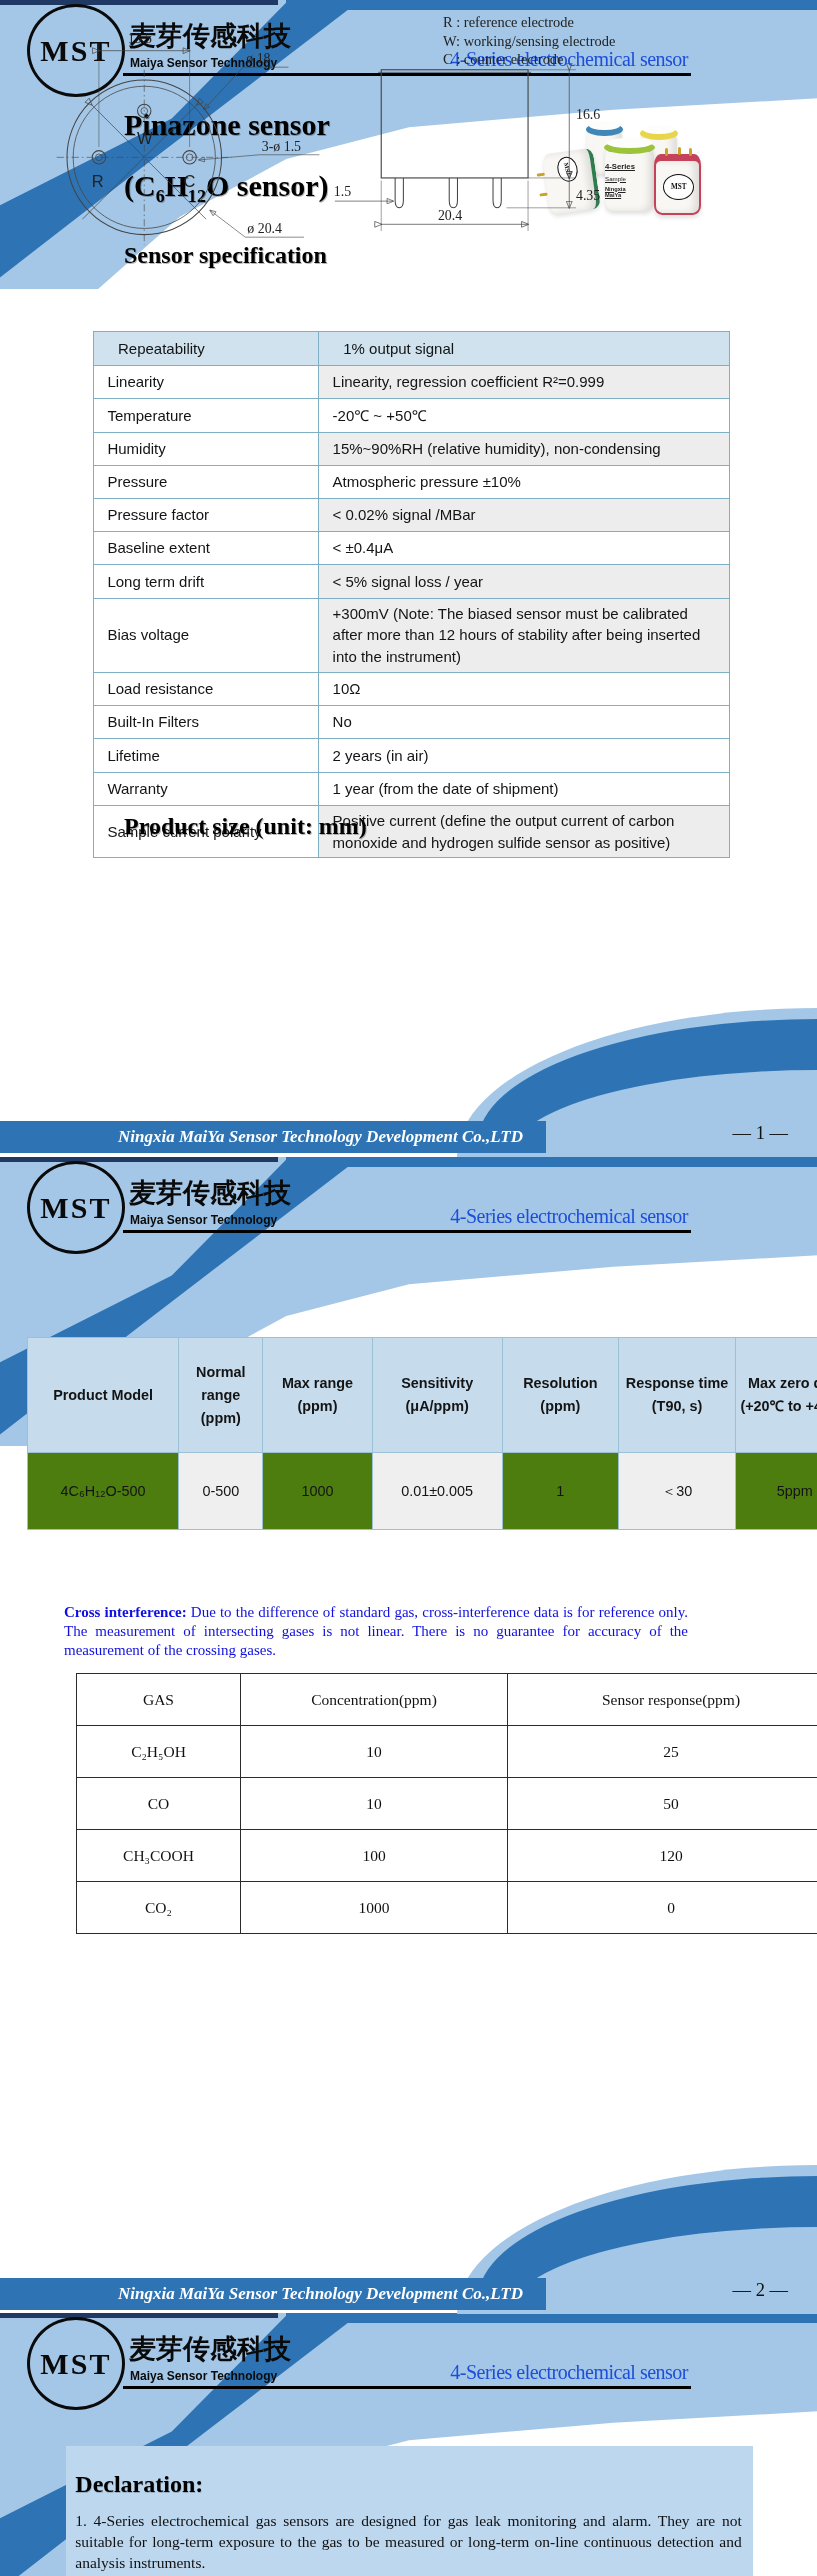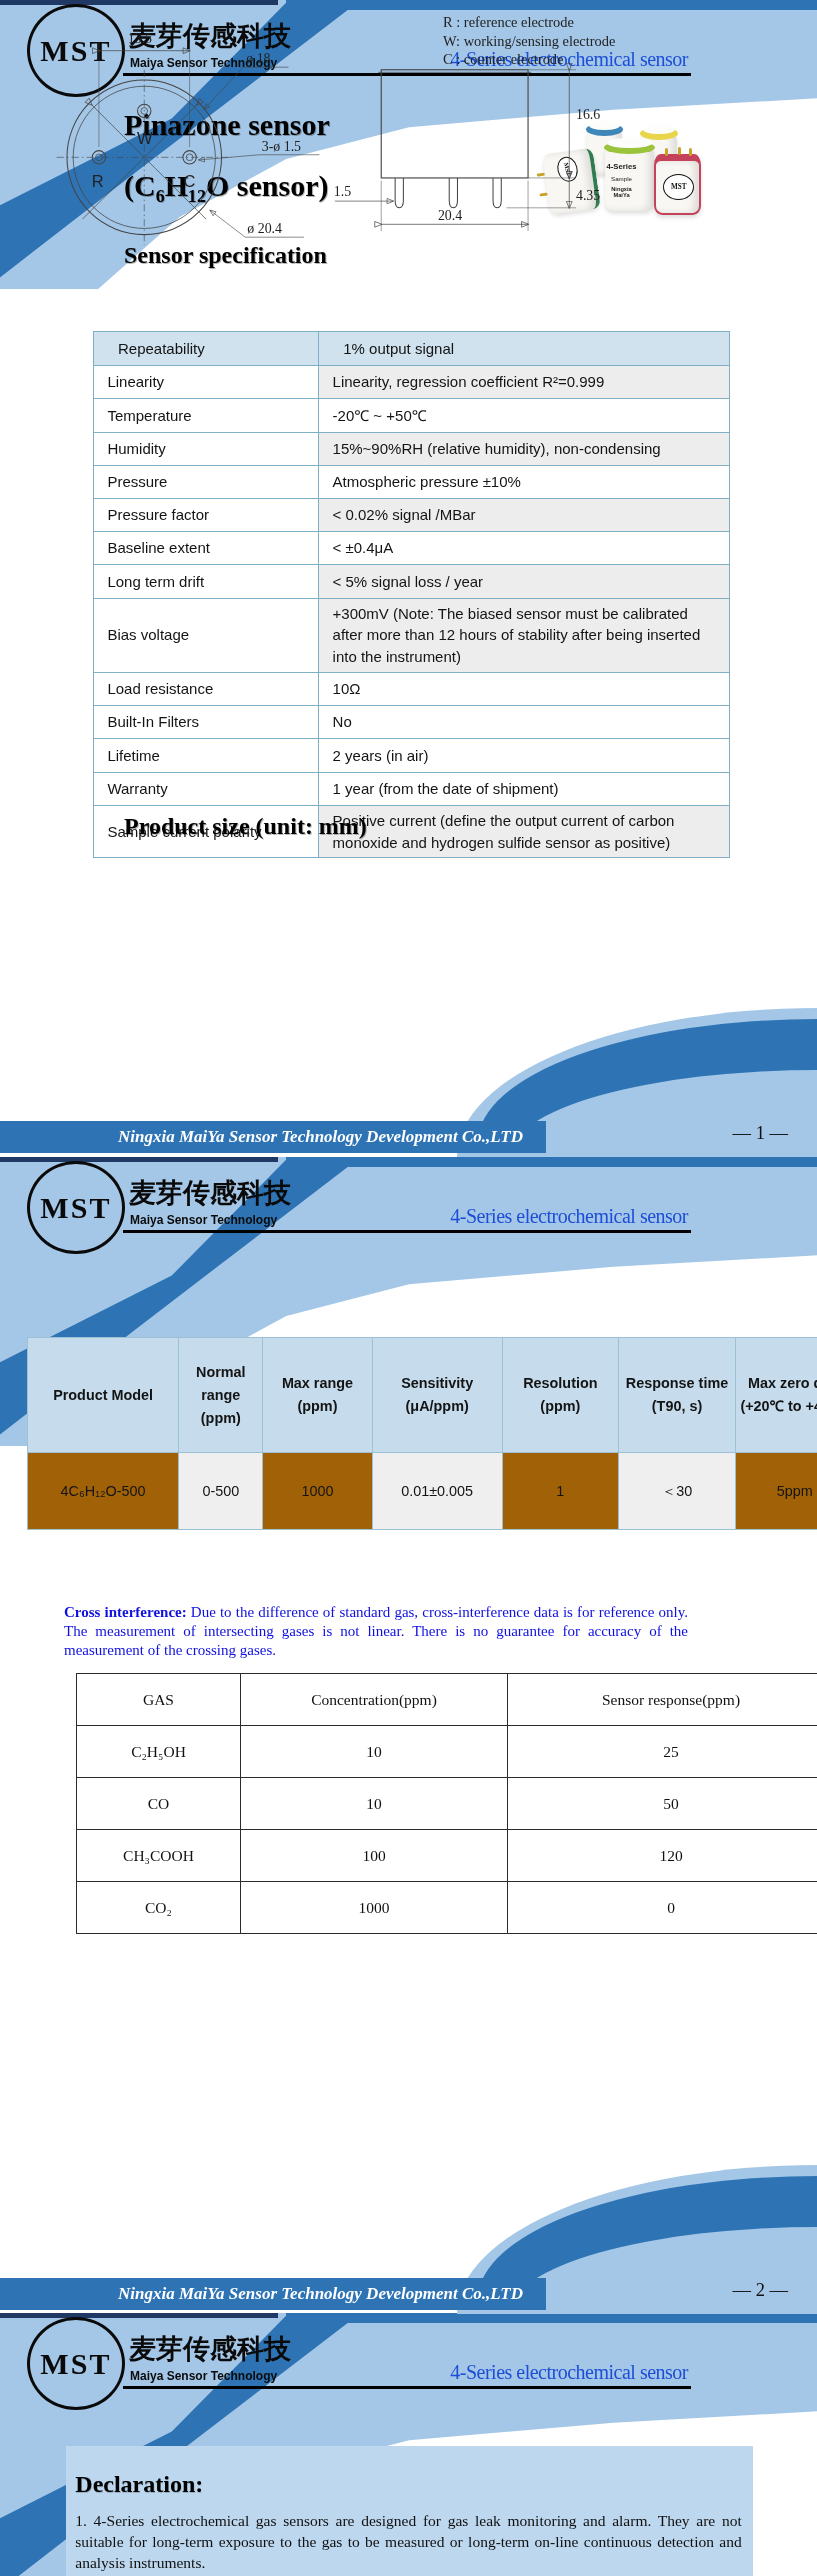--- a/index.html
+++ b/index.html
@@ -52,22 +52,22 @@
   .section-h{position:absolute;left:124px;font-weight:bold;font-size:24px;color:#000000;
     text-shadow:1px 1px 0.5px rgba(0,0,0,.28);}
   .p1-spec-h{top:242px;} .p1-size-h{top:813px;}
 
   
   .photo{position:absolute;left:547px;top:124px;width:160px;height:103px;}
   .cyl{position:absolute;background:#f8f7f3;border-radius:7.2px 7.2px 8.2px 8.2px / 11.3px 11.3px 9.3px 9.3px;
     box-shadow:inset -5.2px 0 7.2px rgba(0,0,0,.10), 0 2.1px 4.1px rgba(0,0,0,.12);}
   .cap{position:absolute;left:-1px;right:-1px;top:-4.1px;height:13.4px;border-radius:50%;}
   .cap-inner{position:absolute;left:3.1px;right:3.1px;top:-2.1px;height:9.3px;border-radius:50%;background:#fdfdfb;}
-  .cyl-label{position:absolute;left:0;right:16px;text-align:center;font-family:"Liberation Sans",sans-serif;
-    color:#222;}
+  .cyl-label{position:absolute;left:0;right:16px;font-family:"Liberation Sans",sans-serif;
+    color:#222;text-decoration:underline;}
   .pin{position:absolute;width:8.2px;height:3.1px;background:#c9a227;border-radius:1.5px;}
   .mini-ellipse{position:absolute;border:1.5px solid #111;border-radius:50%;display:flex;align-items:center;
     justify-content:center;font-family:"Liberation Serif",serif;font-weight:bold;color:#111;background:rgba(255,255,255,.85);}
 
   
   table{border-collapse:collapse;}
   .spec-table{position:absolute;left:93px;top:331px;width:637px;
     font-family:"Liberation Sans",sans-serif;font-size:15px;color:#141414;}
   .spec-table td{border:1px solid #7fafc5;vertical-align:middle;padding:4.1px 8.2px 4.1px 13.4px;line-height:1.45;}
   .spec-table td.spec-label{width:192px;background:#ffffff;}
@@ -82,21 +82,21 @@
   .drawing .dim{font-size:27px;}
   .drawing .lbl{font-family:"Liberation Sans",sans-serif;font-size:32px;}
   .drawing .leg{font-size:28px;}
   .drawing line,.drawing circle,.drawing rect,.drawing path,.drawing polyline{stroke:#444;fill:none;}
 
   
   .model-table{position:absolute;left:27px;top:180px;width:762px;table-layout:fixed;
     font-family:"Liberation Sans",sans-serif;font-size:14.4px;color:#141414;text-align:center;}
   .model-table th,.model-table td{border:1px solid #9cc0d4;}
   .model-table th{background:#c6dcec;height:110px;font-weight:bold;padding:2.1px 4.1px;line-height:1.6;}
-  .model-table td{height:72px;background:#a16207;padding:2.1px 3.1px;}
+  .model-table td{height:72px;background:#4d7c0f;padding:2.1px 3.1px;}
   .model-table td.shade{background:#efefef;}
 
   .cross-note{position:absolute;left:64px;top:446px;width:624px;font-family:"Liberation Serif",serif;
     font-size:15px;line-height:19px;color:#1010e0;text-align:justify;}
   .cross-note b{font-weight:bold;}
 
   .gas-table{position:absolute;left:76px;top:516px;width:660px;table-layout:fixed;
     font-family:"Liberation Serif",serif;font-size:15.5px;color:#111;text-align:center;}
   .gas-table th,.gas-table td{border:1.5px solid #2b2b2b;height:49px;background:#fff;font-weight:normal;padding:1px 16px;}
 

